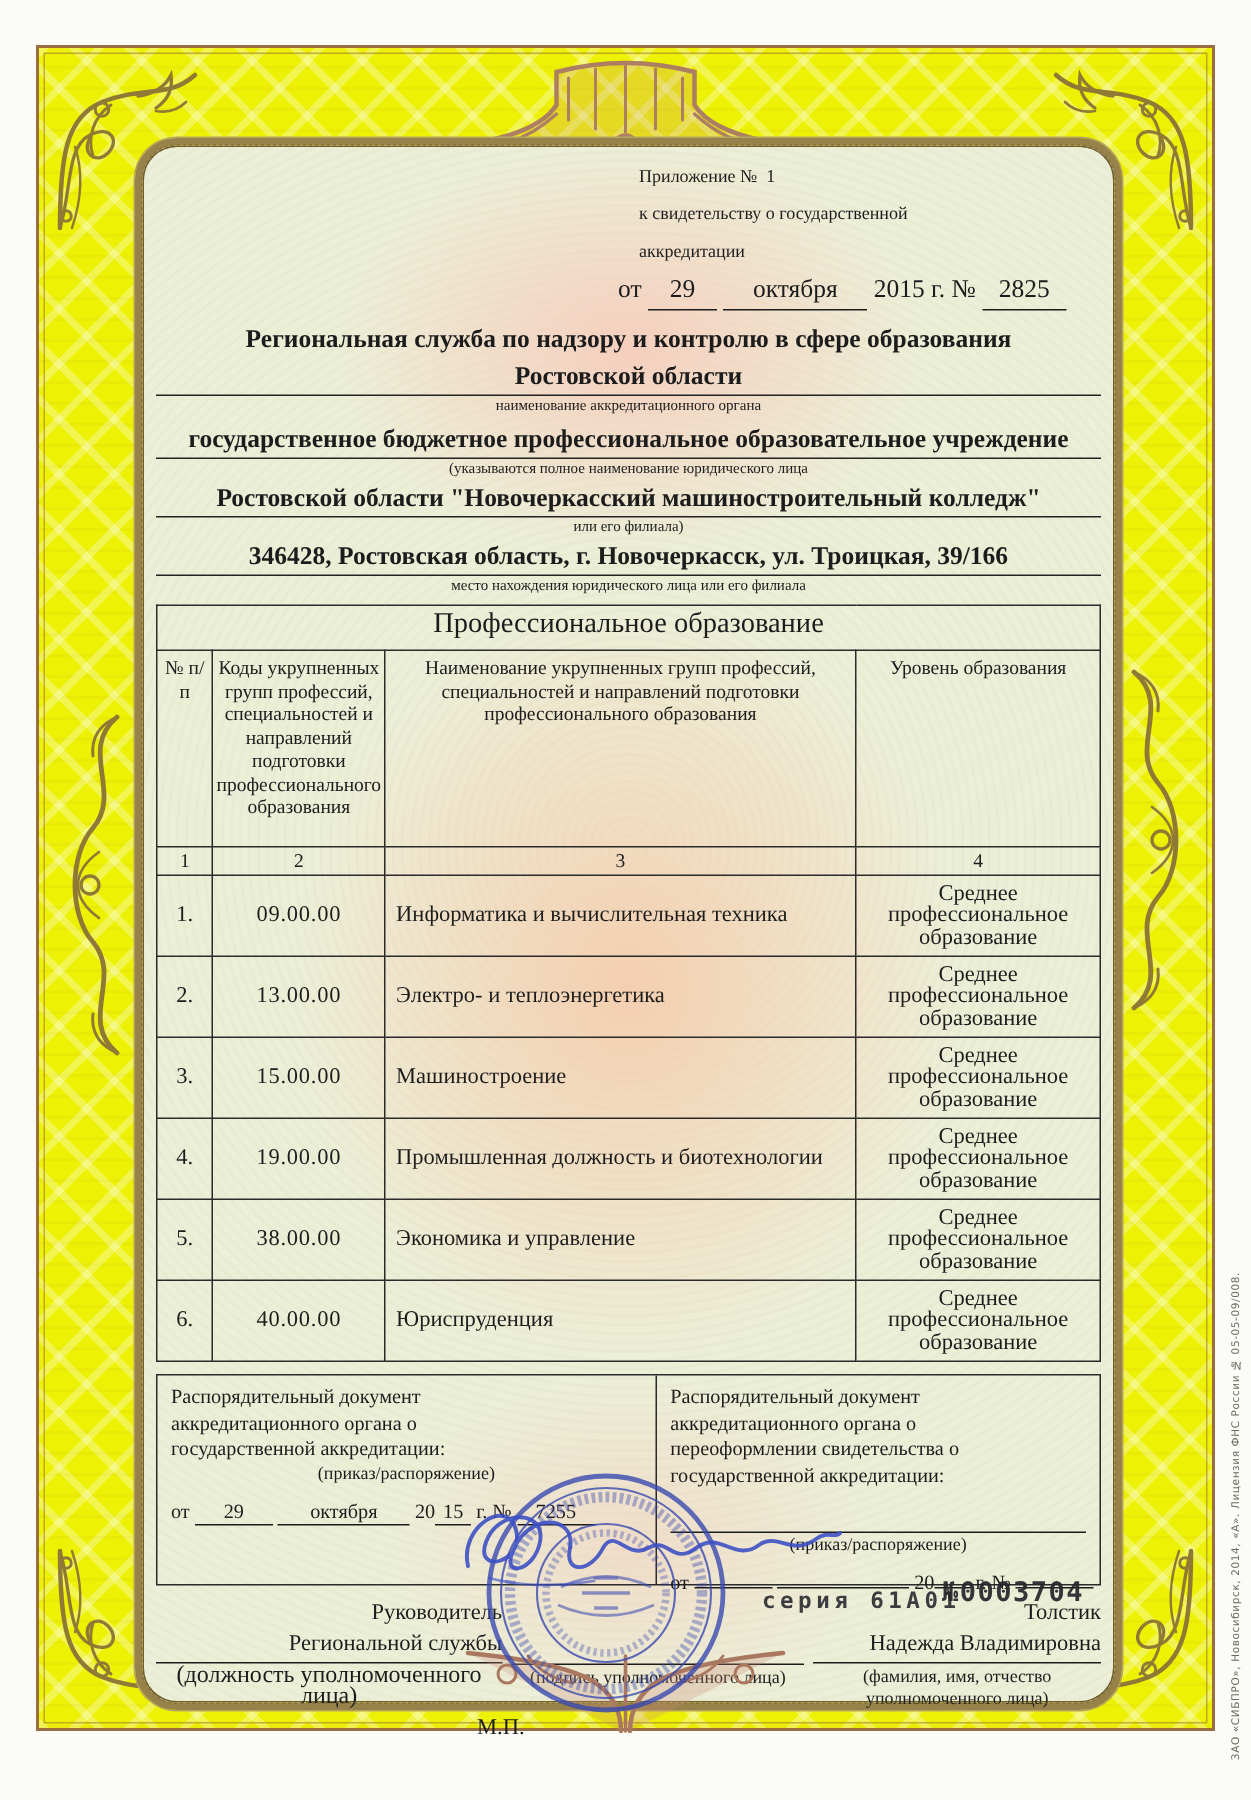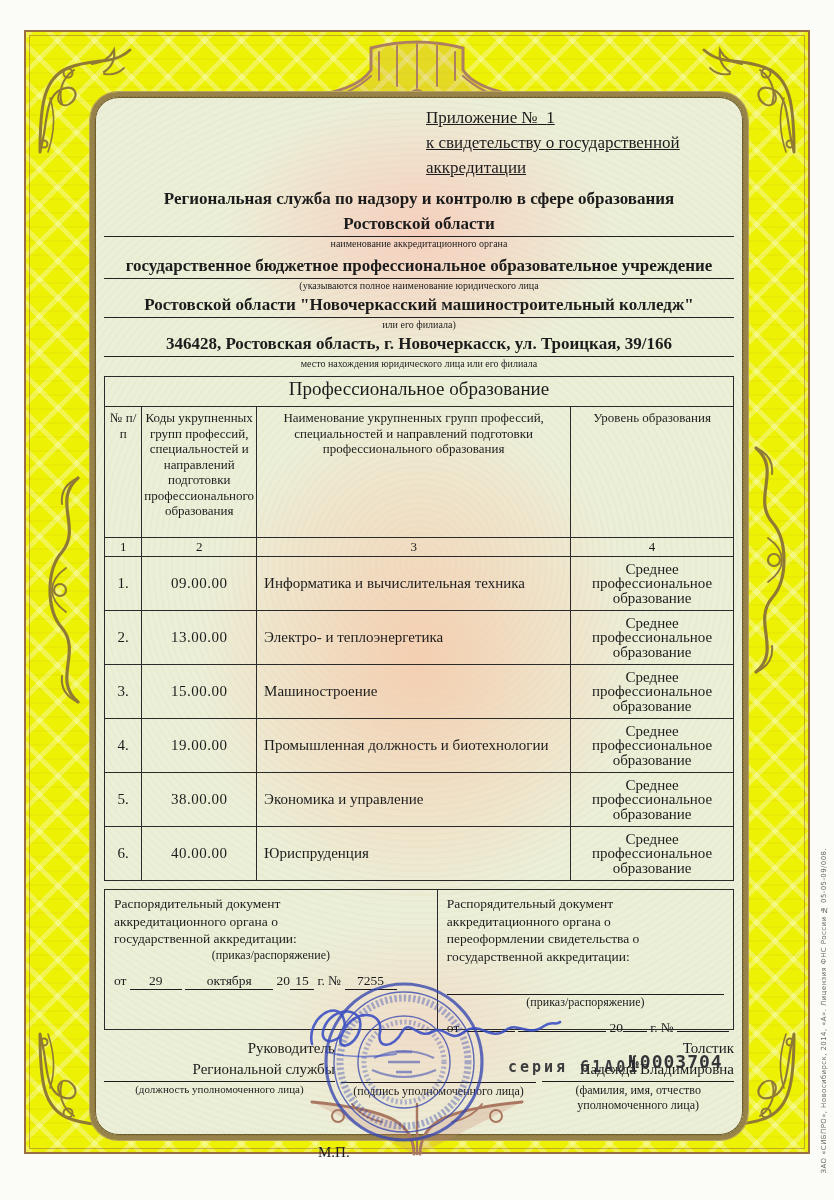--- a/index.html
+++ b/index.html
@@ -37,21 +37,21 @@
   .corner-tl{left:8px;top:8px;}
   .corner-tr{right:8px;top:8px;transform:scaleX(-1);}
   .corner-bl{left:8px;bottom:6px;transform:scaleY(-1);}
   .corner-br{right:8px;bottom:6px;transform:scale(-1,-1);}
   .side-l{left:12px;top:440px;}
   .side-r{right:12px;top:410px;transform:scaleX(-1);}
   .crest-top{left:50%;top:0;transform:translateX(-50%);}
   .crest-bottom{left:50%;bottom:-6px;transform:translateX(-50%);z-index:3;}
 
   
-  .appendix{margin-left:322px;font-size:17px;line-height:25px;text-decoration:underline;}
+  .appendix{margin-left:322px;font-size:12px;line-height:25px;}
   .dateline{margin-left:308px;font-size:17px;line-height:26px;white-space:nowrap;}
   .u{display:inline-block;border-bottom:1.4px solid #1c1c1c;text-align:center;}
   .u.day{min-width:46px;} .u.mon{min-width:96px;} .u.num{min-width:56px;}
   .u.yr{min-width:26px;}
 
   
   .centerline{text-align:center;font-size:17px;line-height:25px;}
   .fieldgroup{border-bottom:1.5px solid #222;font-weight:bold;}
   .caption{font-size:10px;line-height:13px;text-align:center;color:#1c1c1c;}
   .m6{margin-top:6px;} .m3{margin-top:3px;}
@@ -82,21 +82,21 @@
   .obox.right .ovalue{margin-top:10px;}
 
   
   .sigrow{display:flex;margin-top:8px;}
   .sigcol{box-sizing:border-box;}
   .sigcol .names{text-align:right;font-size:15px;line-height:21px;border-bottom:1.4px solid #1c1c1c;padding-bottom:1px;}
   .sig1{width:236px;}
   .sig2{width:200px;margin-left:6px;}
   .sig3{width:196px;margin-left:6px;}
   .sig2 .names{height:43px;border-bottom:1.4px solid #1c1c1c;}
-  .sigcap{font-size:11px;line-height:13.5px;text-align:center;margin-top:1px;}
+  .sigcap{font-size:16px;line-height:13.5px;text-align:center;margin-top:1px;}
   .sig2 .sigcap,.sig3 .sigcap{font-size:12px;line-height:14.5px;}
 
   
   .mp{position:absolute;left:292px;top:1112px;font-size:15px;z-index:4;}
   .serial-series{position:absolute;left:508px;top:1058px;z-index:5;
       font-family:"DejaVu Sans Mono",monospace;font-weight:bold;font-size:15px;
       letter-spacing:3px;color:#2a2a30;opacity:.9;}
   .serial-number{position:absolute;left:628px;top:1051px;z-index:5;
       font-family:"DejaVu Sans Mono",monospace;font-weight:bold;font-size:18px;
       letter-spacing:1px;color:#26262c;opacity:.92;}
@@ -196,20 +196,27 @@
         <circle cx="194" cy="22" r="6" stroke-width="2" fill="none"></circle>
       </svg>
     </div>
 
     <div class="inner">
 
       <div class="appendix">
         <div><span>Приложение №</span>&nbsp;&nbsp;<span>1</span></div>
         <div>к свидетельству о государственной</div>
         <div>аккредитации</div>
+      </div>
+      <div class="dateline">
+        <span>от</span>
+        <span class="u day">29</span>
+        <span class="u mon">октября</span>
+        <span>2015 г. №</span>
+        <span class="u num">2825</span>
       </div>
 
       <div class="fieldgroup m6">
         <div class="centerline">Региональная служба по надзору и контролю в сфере образования</div>
         <div class="centerline">Ростовской области</div>
       </div>
       <div class="caption">наименование аккредитационного органа</div>
 
       <div class="fieldgroup m3">
         <div class="centerline">государственное бюджетное профессиональное образовательное учреждение</div>

